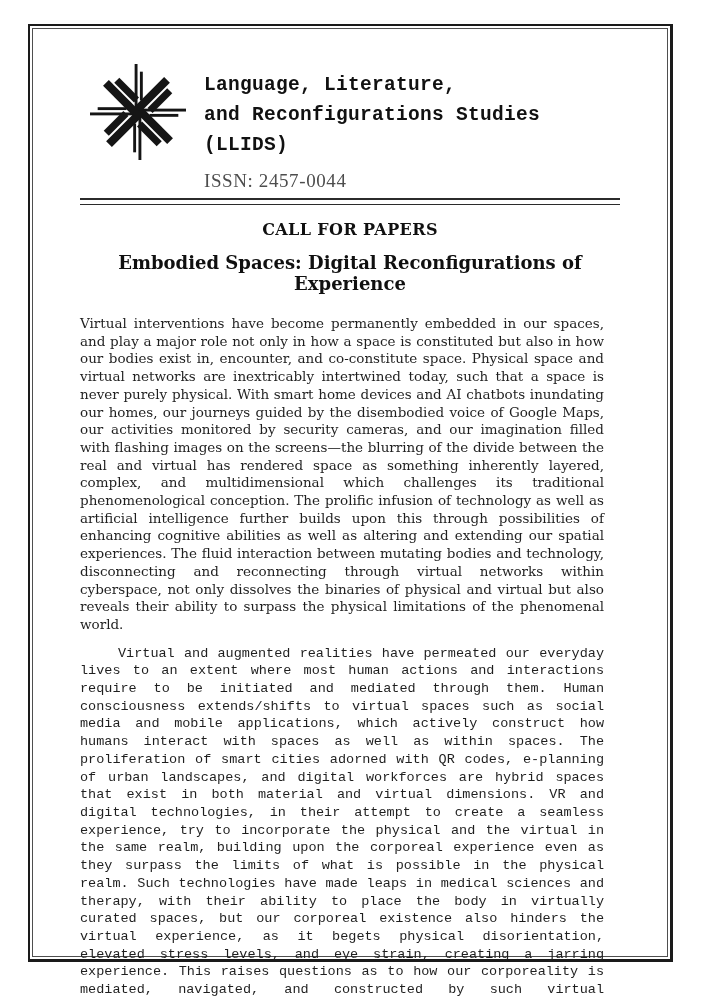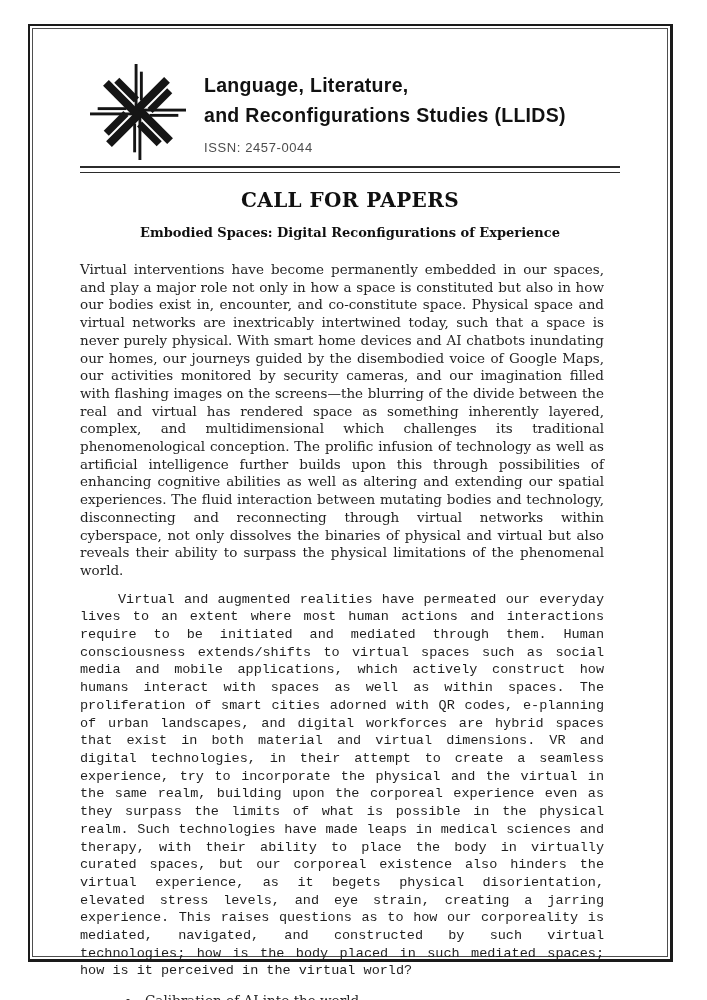--- a/index.html
+++ b/index.html
@@ -38,52 +38,52 @@
   .masthead {
     display: flex;
     align-items: flex-start;
     gap: 18px;
     padding-left: 10px;
   }
   .logo { flex: 0 0 auto; }
   .logo svg { display: block; width: 96px; height: 96px; }
   .masthead-text { padding-top: 6px; }
   .journal-title {
-    font-family: Liberation Sans, sans-serif;
+    font-family: Liberation Mono, monospace;
     font-weight: bold;
     font-size: 19.5px;
     line-height: 30px;
     letter-spacing: 0.3px;
     color: #111111;
   }
   .issn {
-    font-family: Liberation Sans, sans-serif;
-    font-size: 13px;
+    font-family: Liberation Serif, serif;
+    font-size: 19px;
     letter-spacing: 0.6px;
     color: #4d4d4d;
     margin-top: 10px;
   }
   .double-rule {
     margin-top: 6px;
     height: 4px;
     border-top: 2px solid #2b2b2b;
     border-bottom: 1px solid #2b2b2b;
   }
   .cfp-heading {
     margin: 15px 0 0 0;
     text-align: center;
-    font-size: 20px;
+    font-size: 16px;
     font-weight: bold;
     letter-spacing: 0.4px;
     color: #101010;
   }
   .issue-theme {
     margin: 13px 0 0 0;
     text-align: center;
-    font-size: 13px;
+    font-size: 18px;
     font-weight: bold;
     color: #101010;
   }
   .body-para {
     font-size: 13.5px;
     line-height: 17.7px;
     text-align: justify;
     margin: 0 16px 11px 0;
     color: #1f1f1f;
   }

